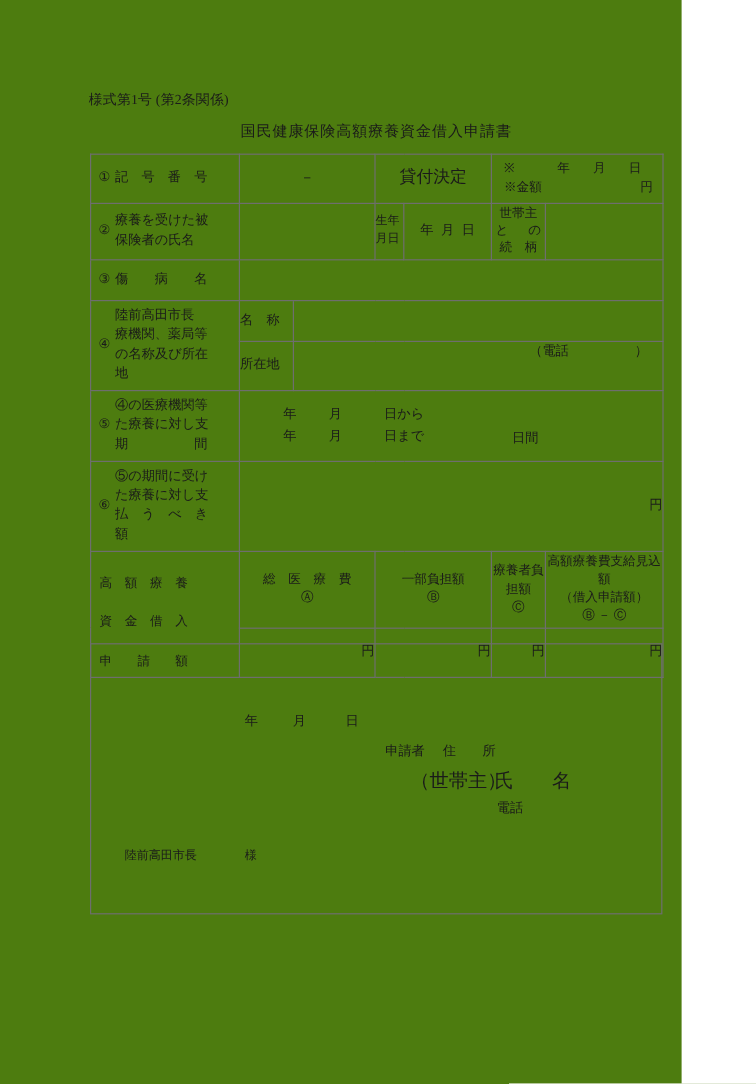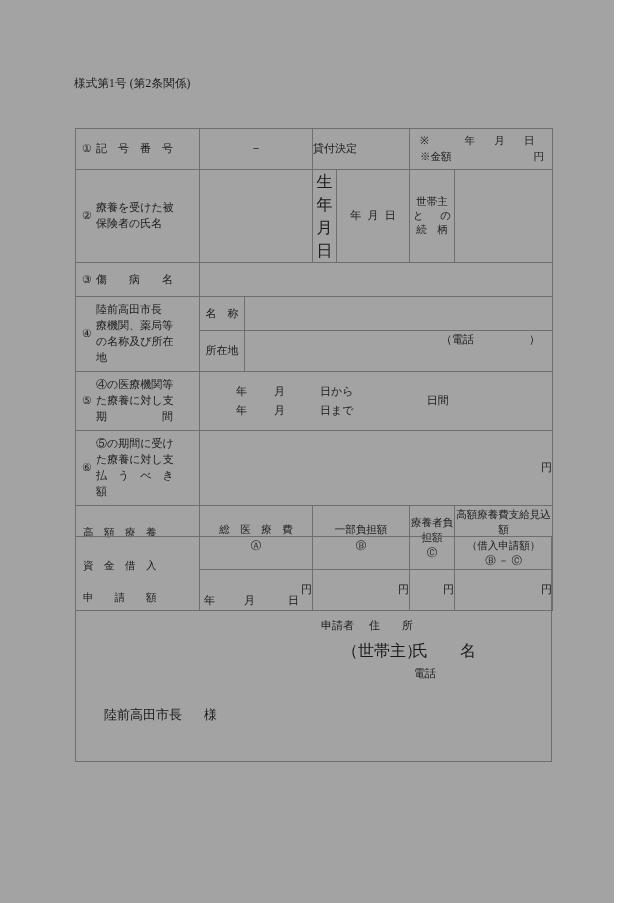--- a/index.html
+++ b/index.html
@@ -12,22 +12,22 @@
     height: 903px;
     position: relative;
     font-family: "Liberation Serif", "DejaVu Serif", serif;
     color: #1a1a1a;
     -webkit-font-smoothing: antialiased;
   }
 
   .page {
     position: absolute;
     left: 0; top: 0;
-    width: 614px; height: 903px;
-    background: #a3a3a3;
+    width: 568px; height: 903px;
+    background: #4d7c0f;
   }
 
   
   .form-no {
     position: absolute;
     left: 74px;
     top: 76px;
     font-size: 11.5px;
     letter-spacing: 0.2px;
     white-space: nowrap;
@@ -74,66 +74,66 @@
   }
   .spread {
     display: flex;
     justify-content: space-between;
   }
   .h-mid   { height: 40px; }
   .h-sm    { height: 33px; }
 
   .dash { text-align: center; font-size: 12px; }
 
-  .kashitsuke { font-size: 11px; white-space: nowrap; }
+  .kashitsuke { text-align: center; font-size: 14px; white-space: nowrap; }
 
   .kome-block {
     padding: 4px 8px 4px 10px;
     font-size: 10.5px;
     line-height: 1.5;
   }
   .kome-row { display: flex; }
   .kome-row .k-lead { flex: 0 0 auto; }
   .kome-row .k-dates { flex: 1 1 auto; display: flex; justify-content: space-around; padding-left: 26px;}
   .kome-row .k-end { flex: 0 0 auto; }
 
-  .seinen { text-align: center; font-size: 16px; line-height: 1.3; }
+  .seinen { font-size: 10px; line-height: 1.3; }
 
   .dates-3 {
     display: flex;
     justify-content: space-around;
     padding: 0 10px;
     font-size: 11px;
   }
 
   .zokugara {
     text-align: center;
     font-size: 10.5px;
     line-height: 1.35;
     padding: 2px 3px;
   }
   .zokugara .r { display: flex; justify-content: space-between; }
 
-  .meisho { text-align: center; font-size: 11px; }
+  .meisho { font-size: 11px; }
 
   .denwa-line {
     position: relative;
     height: 100%;
   }
   .denwa {
     position: absolute;
     right: 12px;
     bottom: 3px;
     font-size: 11px;
     white-space: nowrap;
   }
 
   .period-box {
     display: flex;
-    align-items: center;
+    align-items: flex-end;
     padding: 5px 0 5px 0;
   }
   .period-dates { flex: 0 0 auto; padding-left: 36px; font-size: 11px; line-height: 1.75; }
   .period-dates .pd { white-space: nowrap; }
   .period-dates .y { display: inline-block; width: 38px; }
   .period-dates .m { display: inline-block; width: 46px; }
   .period-nikkan { flex: 1 1 auto; text-align: center; font-size: 11px; padding-right: 30px;}
 
   .yen-right { padding-right: 14px; text-align: right; font-size: 11px; }
 
@@ -203,31 +203,32 @@
   .sig-phone {
     position: absolute;
     left: 338px;
     top: 129px;
     font-size: 11px;
   }
   .mayor {
     position: absolute;
     left: 28px;
     top: 169px;
-    font-size: 13px;
+    font-size: 10px;
     white-space: nowrap;
   }
   .mayor .name { display: inline-block; width: 100px; }
 </style>
 </head>
 <body>
 
 <div class="page">
 
   <div class="form-no">様式第1号 (第2条関係)</div>
+  <div class="doc-title">国民健康保険高額療養資金借入申請書</div>
 
   <table class="form-table">
     <colgroup>
       <col style="width:124px">
       <col style="width:45px">
       <col style="width:68px">
       <col style="width:24px">
       <col style="width:73px">
       <col style="width:45px">
       <col style="width:98px">

